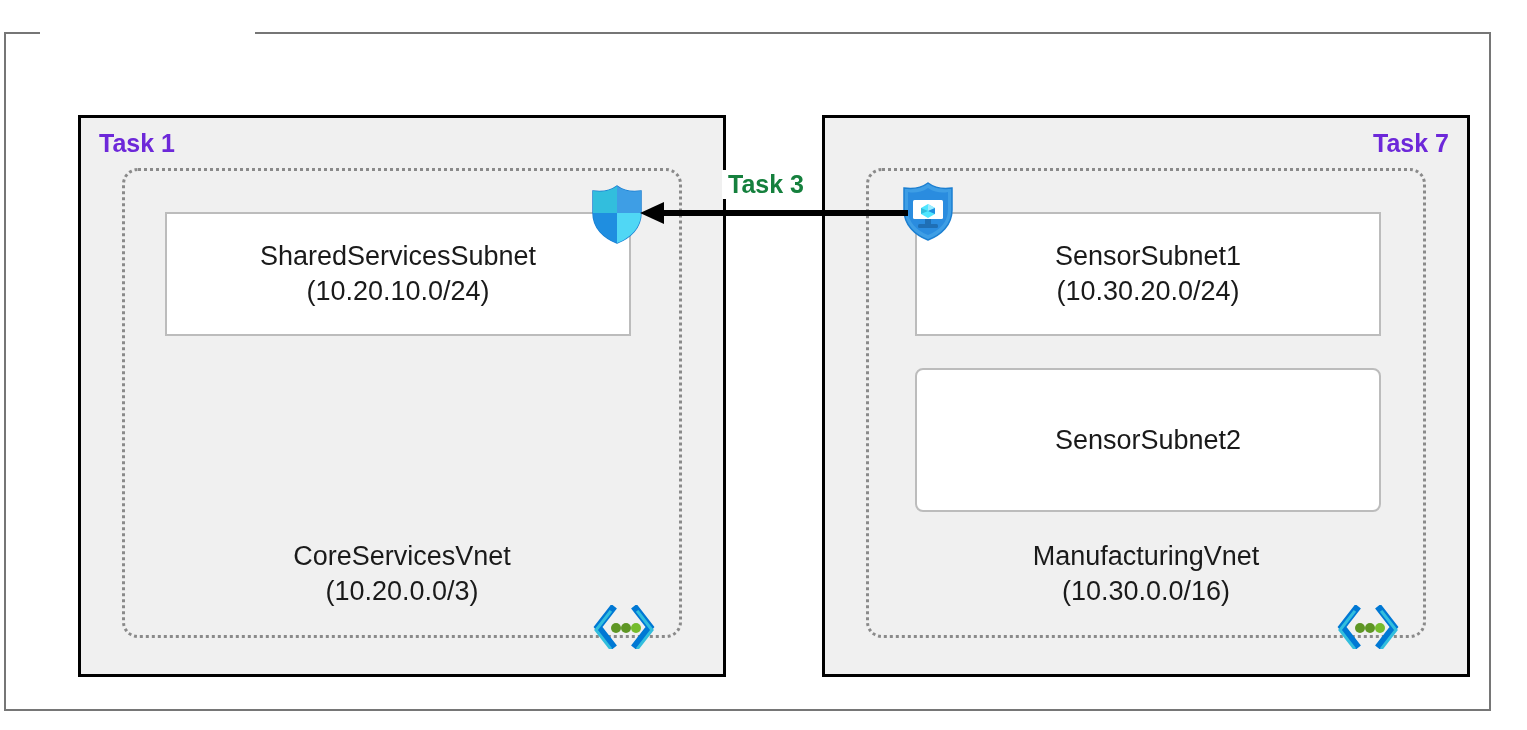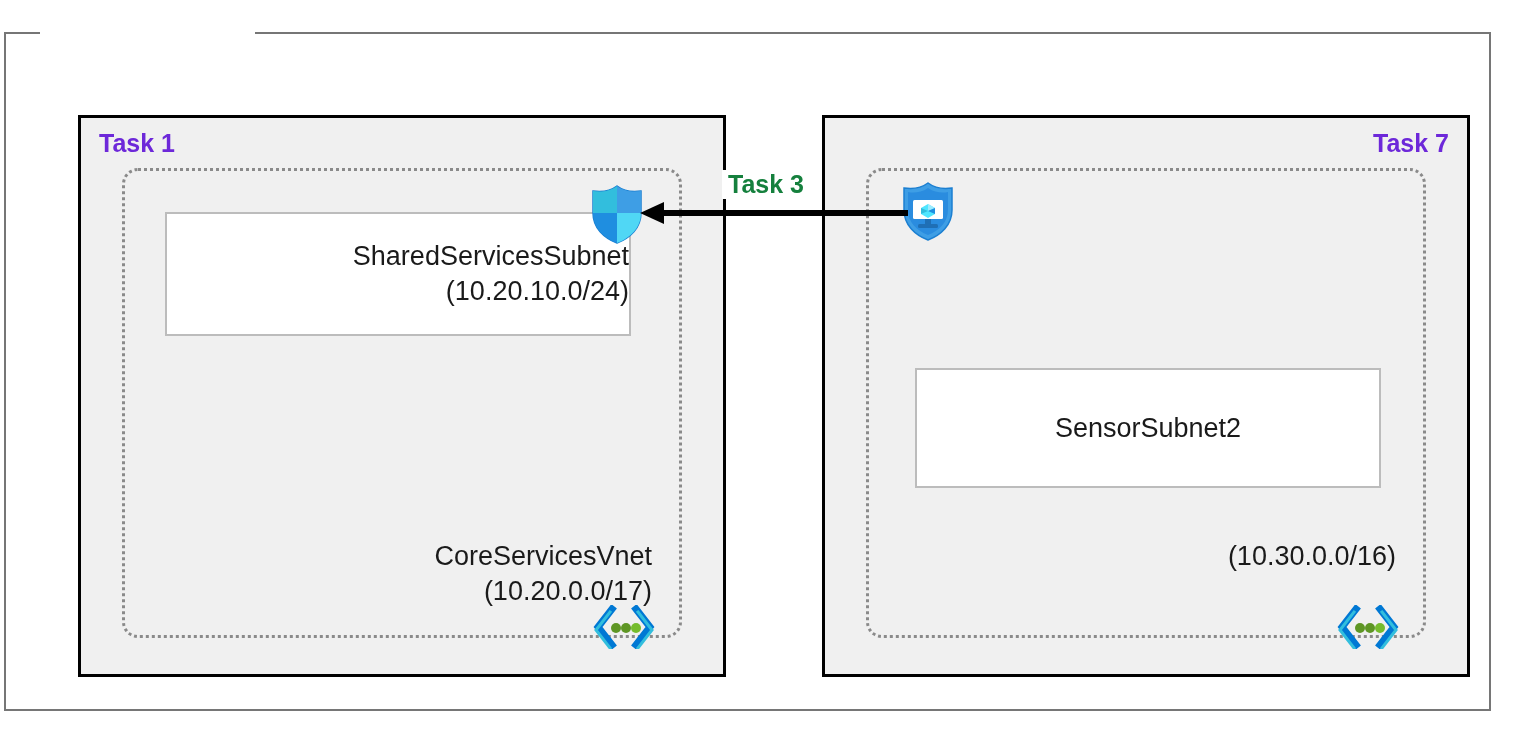--- a/index.html
+++ b/index.html
@@ -128,31 +128,31 @@
     justify-content: center;
     gap: 2px;
   }
   .subnet-name, .subnet-cidr {
     font-size: 27px;
     color: #1a1a1a;
     line-height: 1.22;
     white-space: nowrap;
   }
 
-  #subnet-shared   { left: 165px;  top: 212px; width: 466px; height: 124px; align-items: flex-end; }
+  #subnet-shared   { left: 165px;  top: 212px; width: 466px; height: 124px; }
   #subnet-database { left: 165px;  top: 368px; width: 466px; height: 124px; }
   #subnet-sensor1  { left: 915px;  top: 212px; width: 466px; height: 124px; }
-  #subnet-sensor2  { left: 915px;  top: 368px; width: 466px; height: 120px; }
+  #subnet-sensor2  { left: 915px;  top: 368px; width: 466px; height: 144px; border-radius: 8px; }
 
   
   .vnet-caption {
     position: absolute;
     display: flex;
     flex-direction: column;
-    align-items: flex-end;
+    align-items: center;
     gap: 2px;
     width: 500px;
   }
   .vnet-name, .vnet-cidr {
     font-size: 27px;
     color: #1a1a1a;
     line-height: 1.22;
     white-space: nowrap;
   }
   #vnet1-caption { left: 152px; top: 540px; }
@@ -215,47 +215,52 @@
   <div class="vnet-box" id="vnet1-box"></div>
 
   <div class="subnet-box" id="subnet-shared">
     <div class="subnet-name">SharedServicesSubnet</div>
     <div class="subnet-cidr">(10.20.10.0/24)</div>
   </div>
 
 
   <div class="vnet-caption" id="vnet1-caption">
     <div class="vnet-name">CoreServicesVnet</div>
-    <div class="vnet-cidr">(10.20.0.0/17)</div>
+    <div class="vnet-cidr">(10.20.0.0/3)</div>
   </div>
 
   <span id="vnet1-icon" class="vnet-corner-icon">
     <svg viewBox="0 0 64 44">
       <path d="M20 4 L6 22 L20 40" fill="none" stroke="#0078d4" stroke-width="7" stroke-linecap="square"></path>
       <path d="M20 4 L6 22 L20 40" fill="none" stroke="#32bedd" stroke-width="3" stroke-linecap="square" transform="translate(-2,3)"></path>
       <path d="M44 4 L58 22 L44 40" fill="none" stroke="#0078d4" stroke-width="7" stroke-linecap="square"></path>
       <path d="M44 4 L58 22 L44 40" fill="none" stroke="#32bedd" stroke-width="3" stroke-linecap="square" transform="translate(2,3)"></path>
       <circle cx="24" cy="23" r="5" fill="#5e9624"></circle>
       <circle cx="34" cy="23" r="5" fill="#5e9624"></circle>
       <circle cx="44" cy="23" r="5" fill="#76bc2d"></circle>
     </svg>
   </span>
 
   <div class="task-box" id="task2-box">
     <div class="task-label right">Task 7</div>
   </div>
 
   <div class="vnet-box" id="vnet2-box"></div>
 
+  <div class="subnet-box" id="subnet-sensor1">
+    <div class="subnet-name">SensorSubnet1</div>
+    <div class="subnet-cidr">(10.30.20.0/24)</div>
+  </div>
 
   <div class="subnet-box" id="subnet-sensor2">
     <div class="subnet-name">SensorSubnet2</div>
   </div>
 
   <div class="vnet-caption" id="vnet2-caption">
+    <div class="vnet-name">ManufacturingVnet</div>
     <div class="vnet-cidr">(10.30.0.0/16)</div>
   </div>
 
   <span id="vnet2-icon" class="vnet-corner-icon">
     <svg viewBox="0 0 64 44">
       <path d="M20 4 L6 22 L20 40" fill="none" stroke="#0078d4" stroke-width="7" stroke-linecap="square"></path>
       <path d="M20 4 L6 22 L20 40" fill="none" stroke="#32bedd" stroke-width="3" stroke-linecap="square" transform="translate(-2,3)"></path>
       <path d="M44 4 L58 22 L44 40" fill="none" stroke="#0078d4" stroke-width="7" stroke-linecap="square"></path>
       <path d="M44 4 L58 22 L44 40" fill="none" stroke="#32bedd" stroke-width="3" stroke-linecap="square" transform="translate(2,3)"></path>
       <circle cx="24" cy="23" r="5" fill="#5e9624"></circle>

